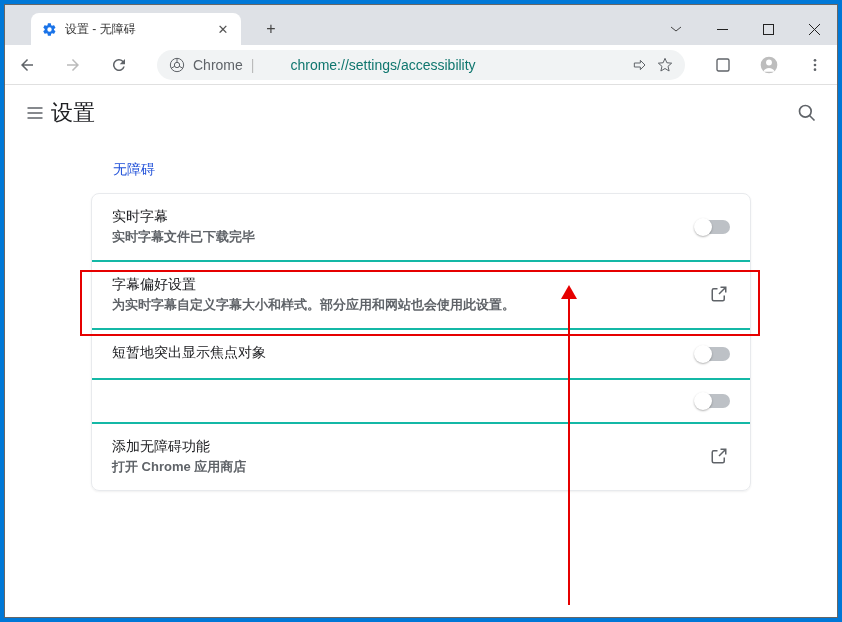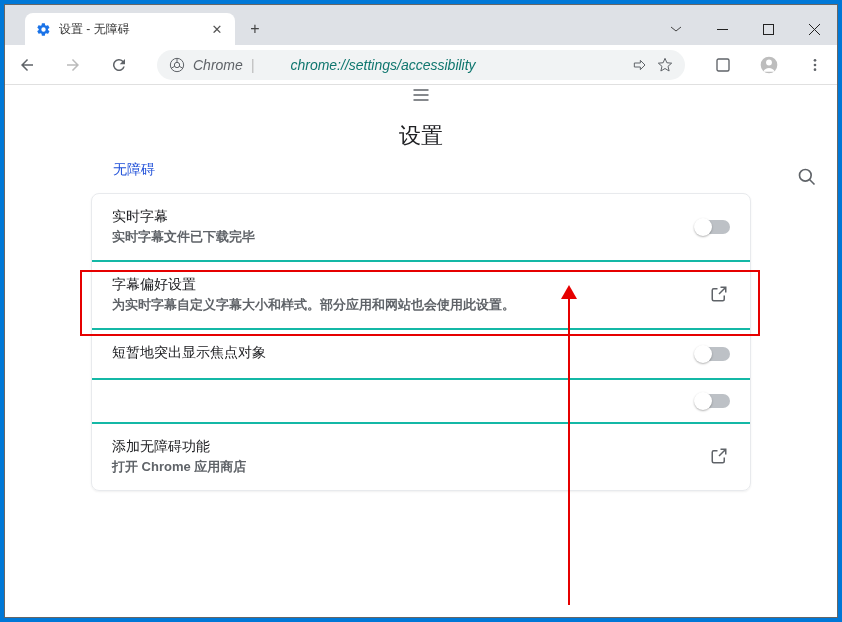--- a/index.html
+++ b/index.html
@@ -21,22 +21,23 @@
     }
     .titlebar {
       height: 40px;
       background: #dee1e6;
       display: flex;
       align-items: flex-end;
     }
     .tabstrip {
       display: flex;
       align-items: flex-end;
-      padding-left: 20px;
+      padding-left: 26px;
       height: 100%;
+      gap: 10px;
     }
     .tab {
       height: 32px;
       background: #fff;
       border-radius: 8px 8px 0 0;
       padding: 0 10px;
       display: flex;
       align-items: center;
       gap: 8px;
       font-size: 12px;
@@ -80,21 +81,20 @@
       cursor: pointer;
     }
     .toolbar {
       height: 40px;
       background: #fff;
       border-bottom: 1px solid #e0e0e0;
       display: flex;
       align-items: center;
       padding: 0 8px;
       gap: 18px;
-      font-style: italic;
     }
     .tb-icon {
       width: 28px;
       height: 28px;
       display: flex;
       align-items: center;
       justify-content: center;
       color: #5f6368;
       border-radius: 50%;
       cursor: pointer;
@@ -122,22 +122,21 @@
       flex: 1;
       background: #fff;
       overflow: auto;
       position: relative;
     }
     .settings-header {
       height: 56px;
       display: flex;
       align-items: center;
       padding: 0 18px;
-      gap: 16px;
-      flex-direction: column;
+      gap: 4px;
     }
     .menu-icon {
       width: 24px;
       height: 24px;
       color: #5f6368;
       cursor: pointer;
       display: flex;
       align-items: center;
       justify-content: center;
     }

